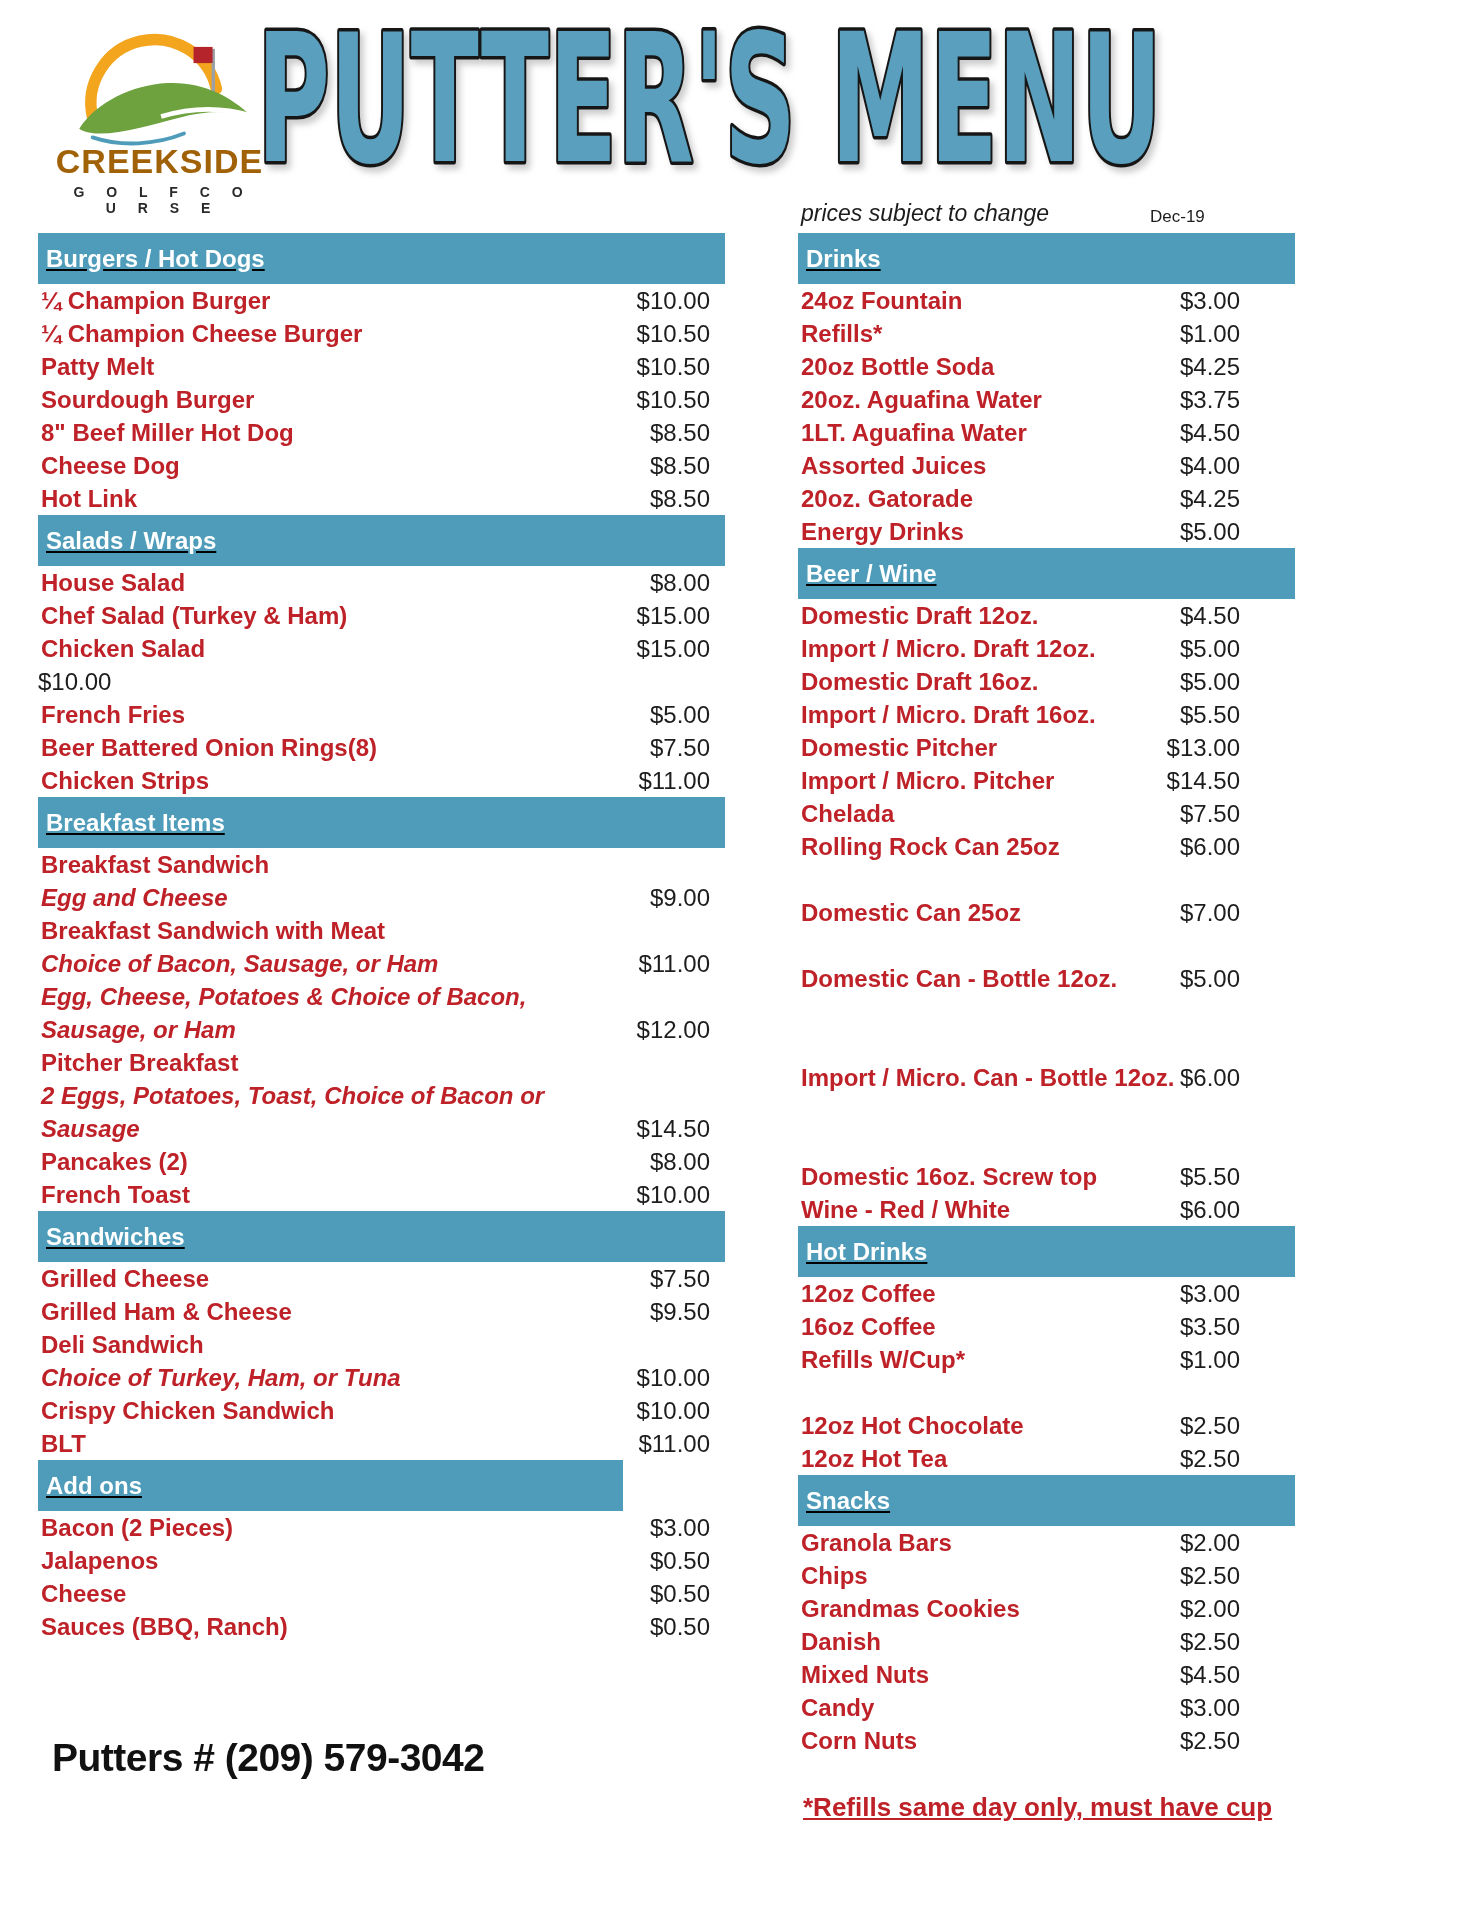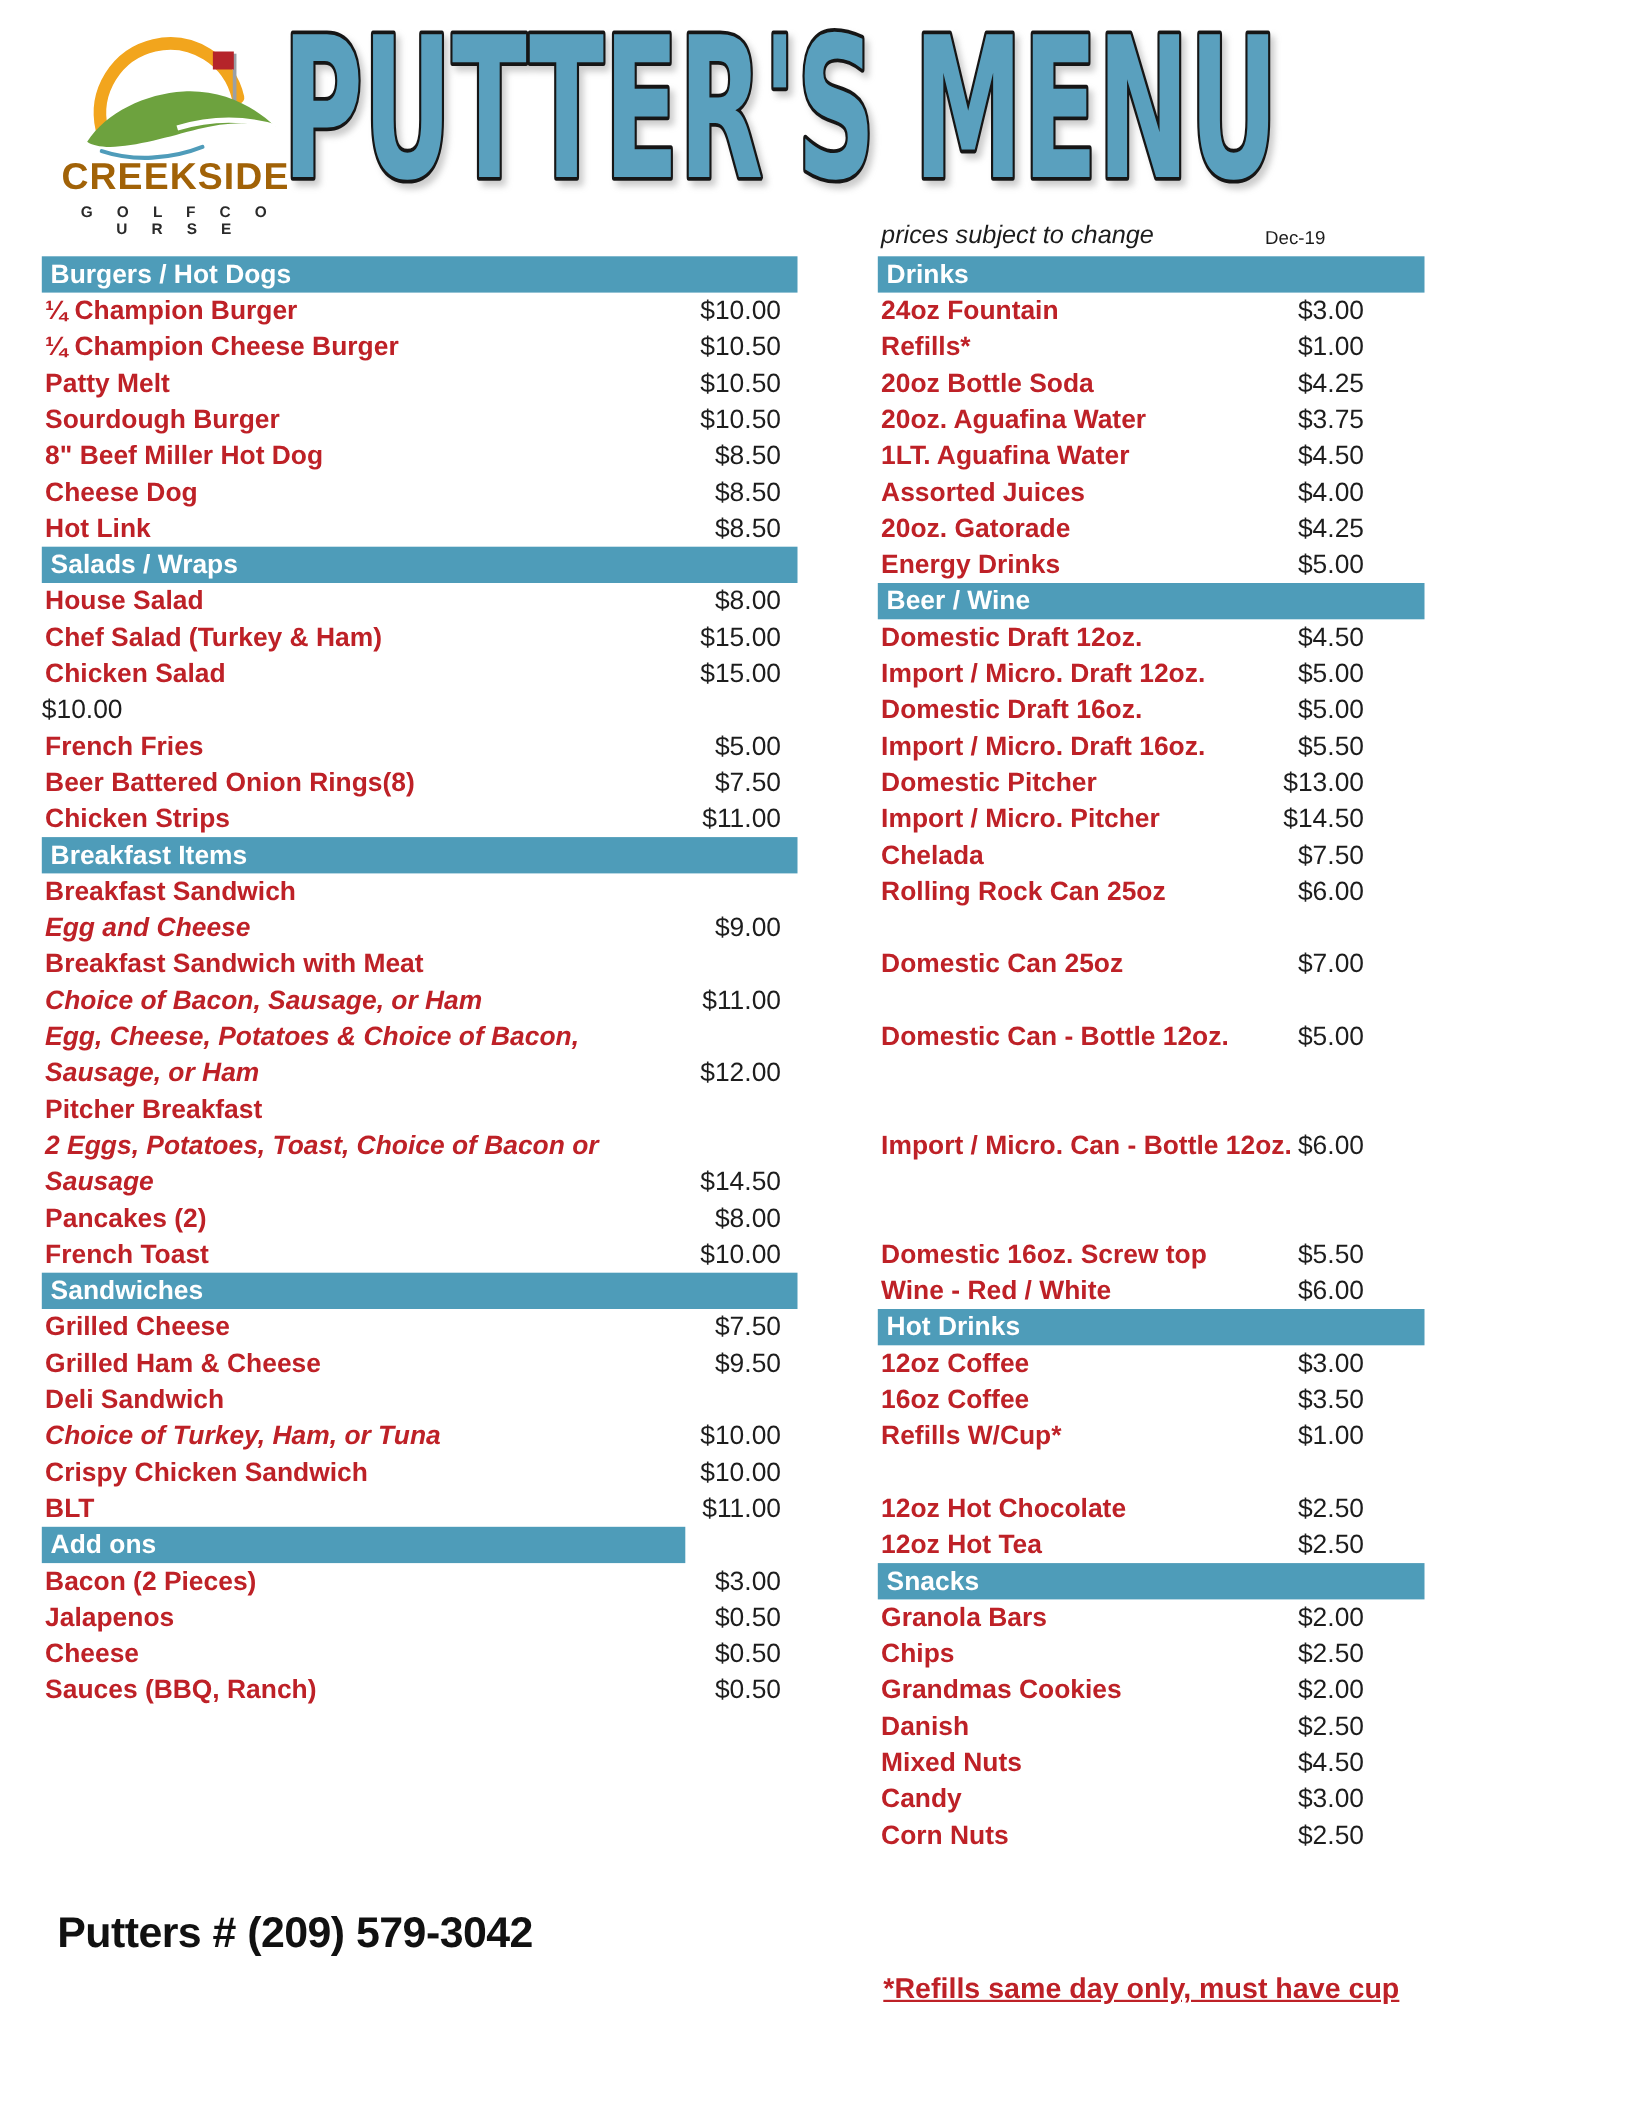--- a/index.html
+++ b/index.html
@@ -22,22 +22,22 @@
 
   .disclaimer{position:absolute;left:801px;top:200px;font-size:23px;font-style:italic;
               color:#1c1c1c;white-space:nowrap;}
   .menu-date{position:absolute;left:1150px;top:207px;font-size:17px;color:#1c1c1c;}
 
   
   .column{position:absolute;top:233px;}
   #left-column{left:38px;width:687px;}
   #right-column{left:798px;width:497px;}
 
-  .section-bar{height:33px;background:var(--section-bar,#4E9CB9);
-               display:flex;align-items:center;}
+  .section-bar{height:51px;background:var(--section-bar,#4E9CB9);
+               display:flex;align-items:center;text-decoration:underline;}
   .section-bar.short{width:585px;}
   .section-label{color:#ffffff;font-weight:bold;font-size:24px;padding-left:8px;
                  white-space:nowrap;}
   .menu-row{height:33px;display:flex;justify-content:space-between;align-items:center;}
   .item-name{color:var(--item-text,#BE2127);font-weight:bold;font-size:24px;
              padding-left:3px;white-space:nowrap;}
   .item-name.italic{font-style:italic;}
   .item-price{color:var(--price-text,#1d1d1d);font-size:24px;white-space:nowrap;}
   #left-column .item-price{padding-right:15px;}
   #right-column .item-price{padding-right:55px;}

